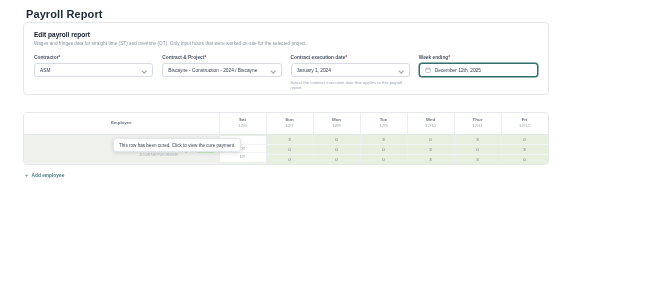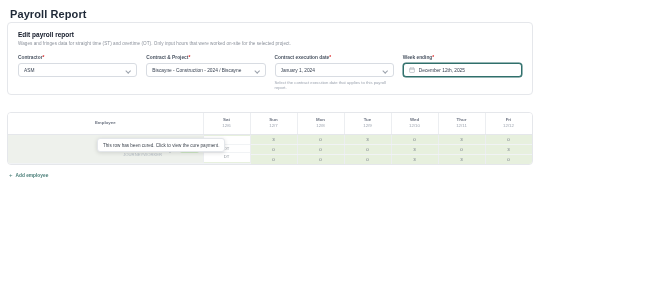--- a/index.html
+++ b/index.html
@@ -3,21 +3,21 @@
 <meta charset="utf-8">
 <style>
   * { box-sizing: border-box; margin: 0; padding: 0; }
   html, body {
     width: 670px; height: 289px;
     background: #ffffff;
     font-family: "Liberation Sans", sans-serif;
     color: #1f2937;
     overflow: hidden;
   }
-  .page { width: 540px; height: 289px; position: relative; }
+  .page { width: 540px; height: 289px; position: relative; margin-left: 16px; }
 
   .page-title {
     font-size: 11px; font-weight: 600; color: #1f2937;
     padding: 8px 0 0 10px; letter-spacing: .1px;
   }
 
   .card {
     position: absolute; left: 7px; top: 22px; right: 7px;
     border: 1px solid #e5e7eb; border-radius: 4px; background: #fff;
     height: 73px;

